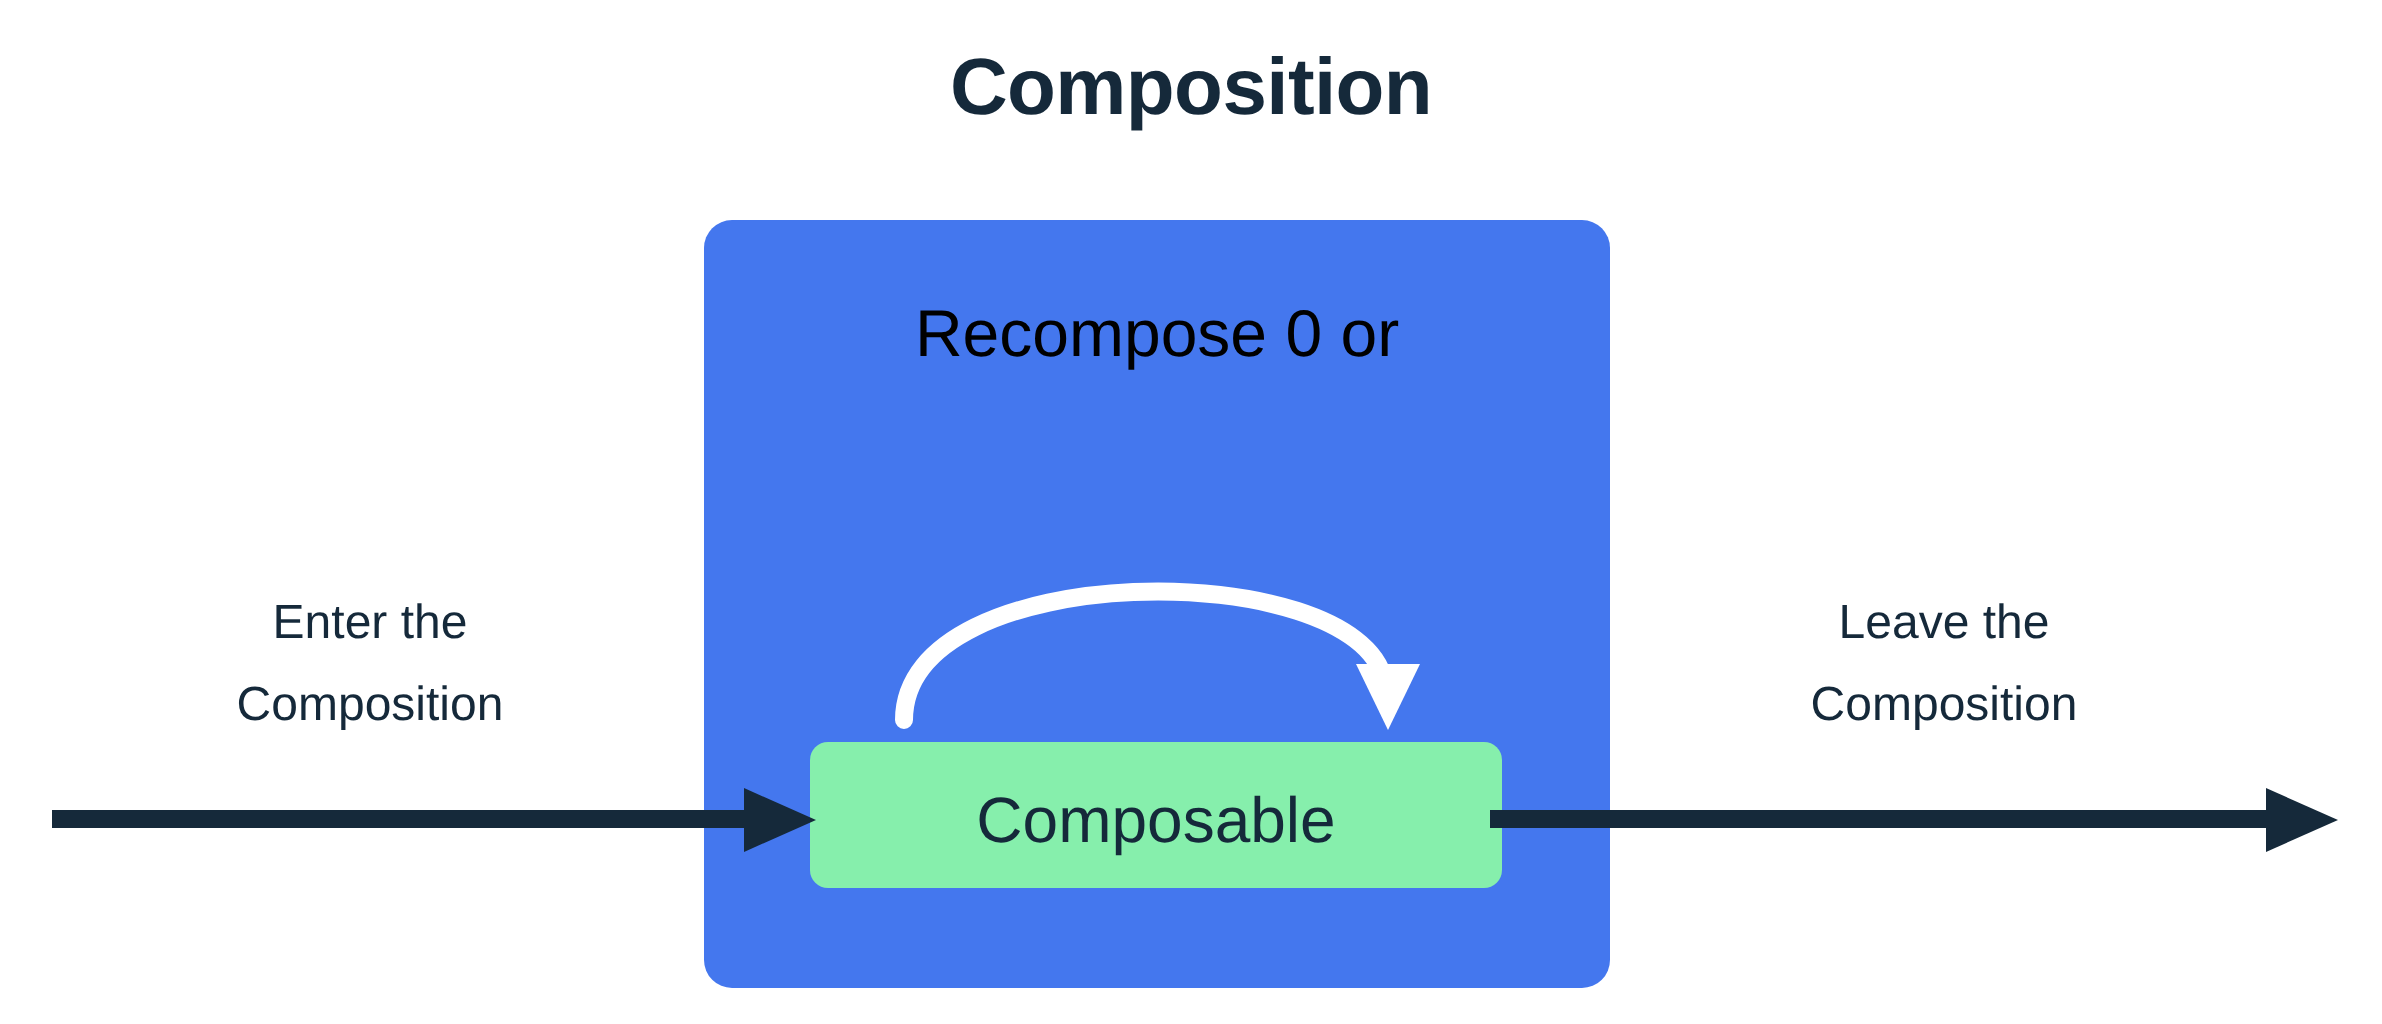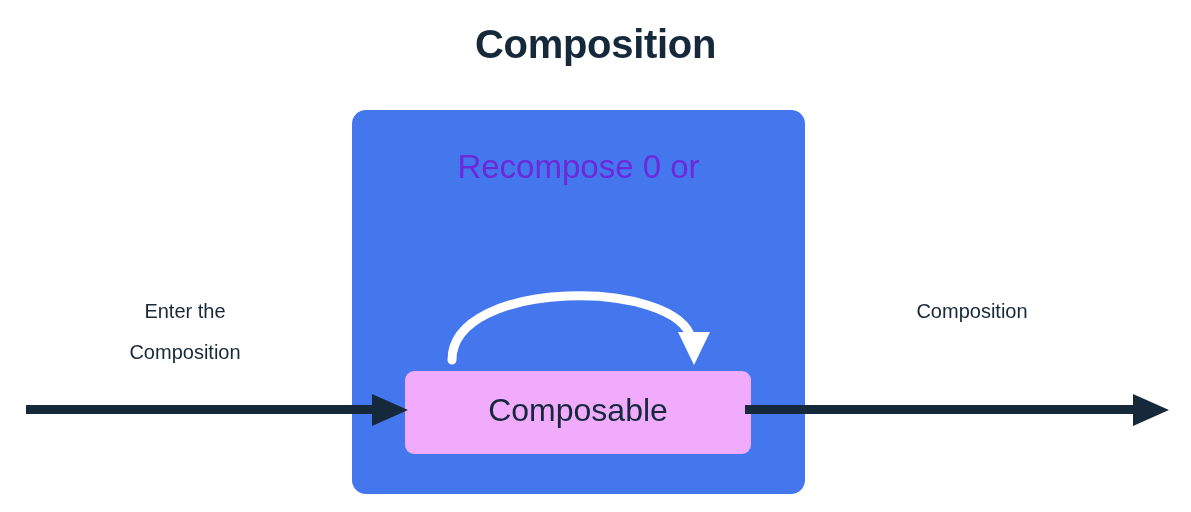--- a/index.html
+++ b/index.html
@@ -45,42 +45,42 @@
     border-radius: 14px;
   }
 
   
   #recompose-caption {
     position: absolute;
     left: 372px;
     top: 146px;
     width: 413px;
     text-align: center;
-    color: #6d28d9;
+    color: #000000;
     font-size: 33px;
     line-height: 42px;
   }
 
   
   #recompose-loop-arrow {
     position: absolute;
     left: 430px;
     top: 248px;
     width: 300px;
     height: 125px;
   }
 
   
   #composable-box {
     position: absolute;
     left: 405px;
     top: 371px;
     width: 346px;
-    height: 83px;
-    background: #f0abfc;
+    height: 73px;
+    background: #86efac;
     border-radius: 9px;
   }
   #composable-box .label {
     position: absolute;
     left: 0;
     top: 0;
     width: 346px;
     height: 79px;
     display: flex;
     align-items: center;
@@ -88,21 +88,21 @@
     font-size: 32px;
     color: #15293a;
     white-space: nowrap;
   }
 
   
   .side-label {
     position: absolute;
     text-align: center;
     color: #15293a;
-    font-size: 20px;
+    font-size: 24px;
     line-height: 41px;
     white-space: nowrap;
   }
   #enter-label {
     left: 35px;
     top: 291px;
     width: 300px;
   }
   #leave-label {
     left: 822px;
@@ -148,20 +148,21 @@
   <div id="composable-box">
     <div class="label">Composable</div>
   </div>
 
   <div id="enter-label" class="side-label">
     <div>Enter the</div>
     <div>Composition</div>
   </div>
 
   <div id="leave-label" class="side-label">
+    <div>Leave the</div>
     <div>Composition</div>
   </div>
 
   <svg id="enter-arrow" viewBox="0 0 392 36">
     <rect x="6" y="13" width="348" height="9" fill="#15293a"></rect>
     <polygon points="352,2 352,34 388,18" fill="#15293a"></polygon>
   </svg>
 
   <svg id="leave-arrow" viewBox="0 0 430 36">
     <rect x="0" y="13" width="390" height="9" fill="#15293a"></rect>

